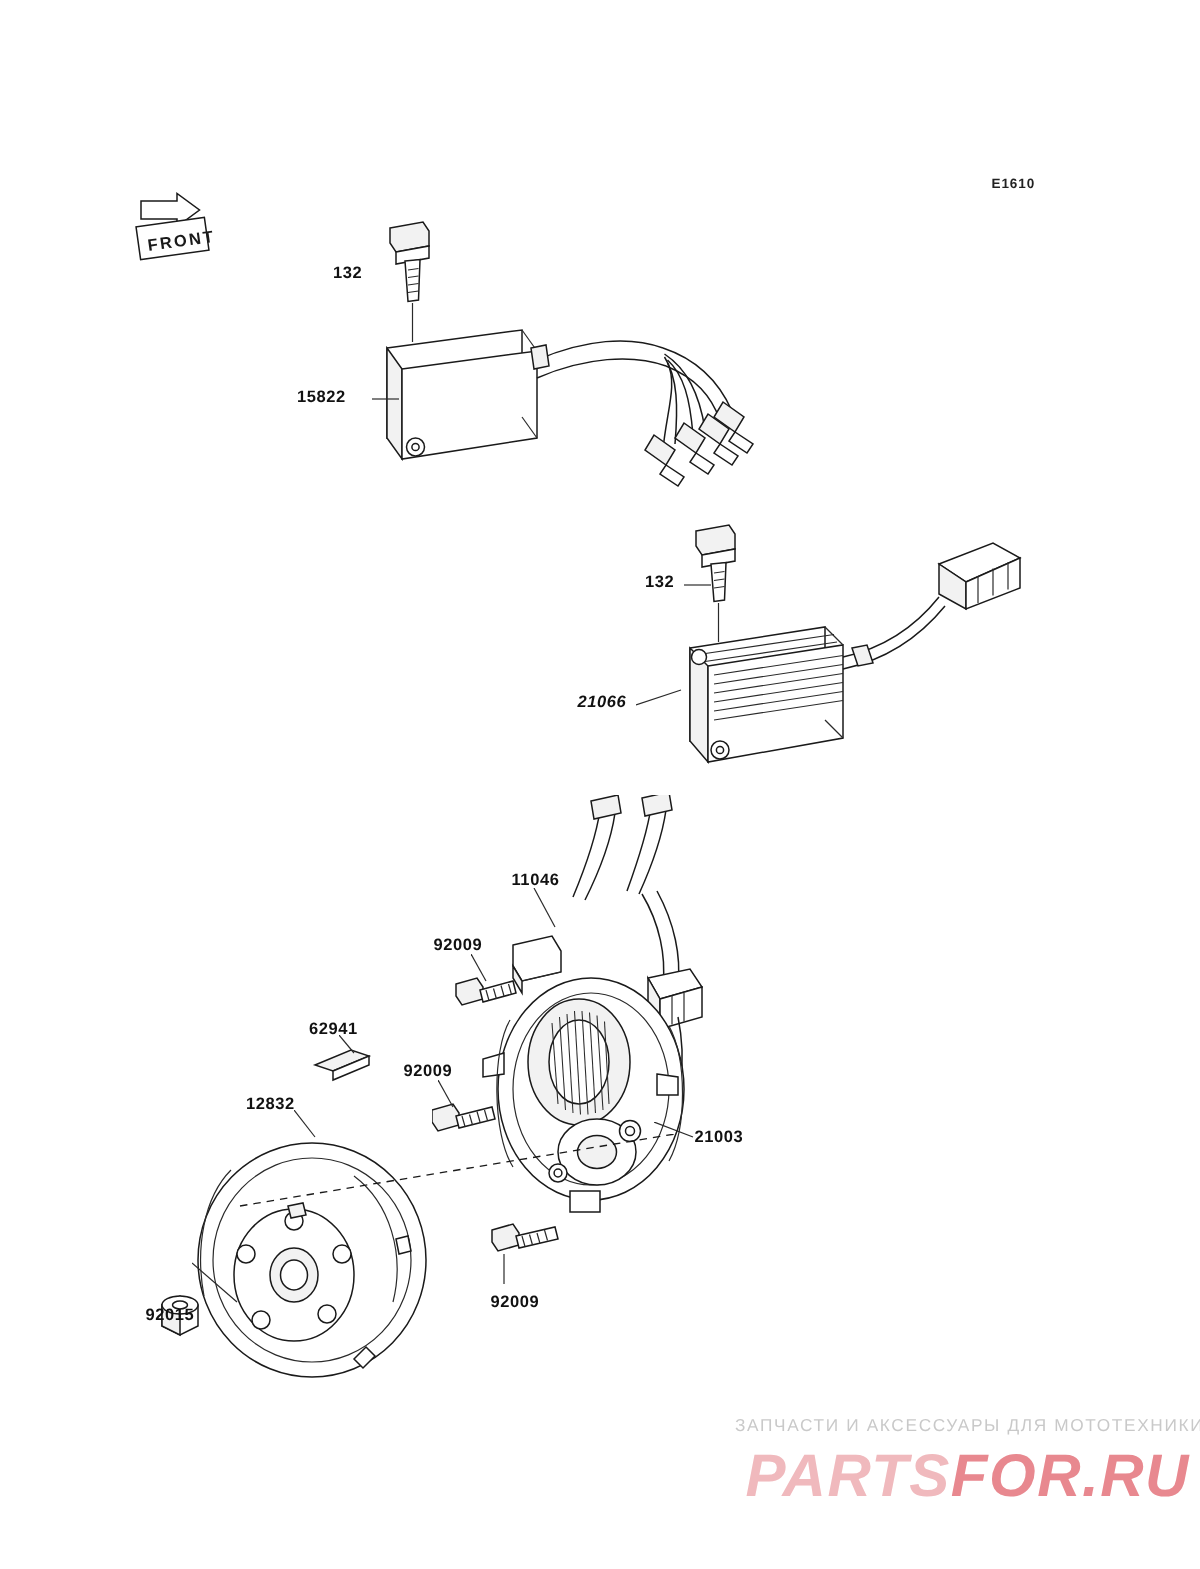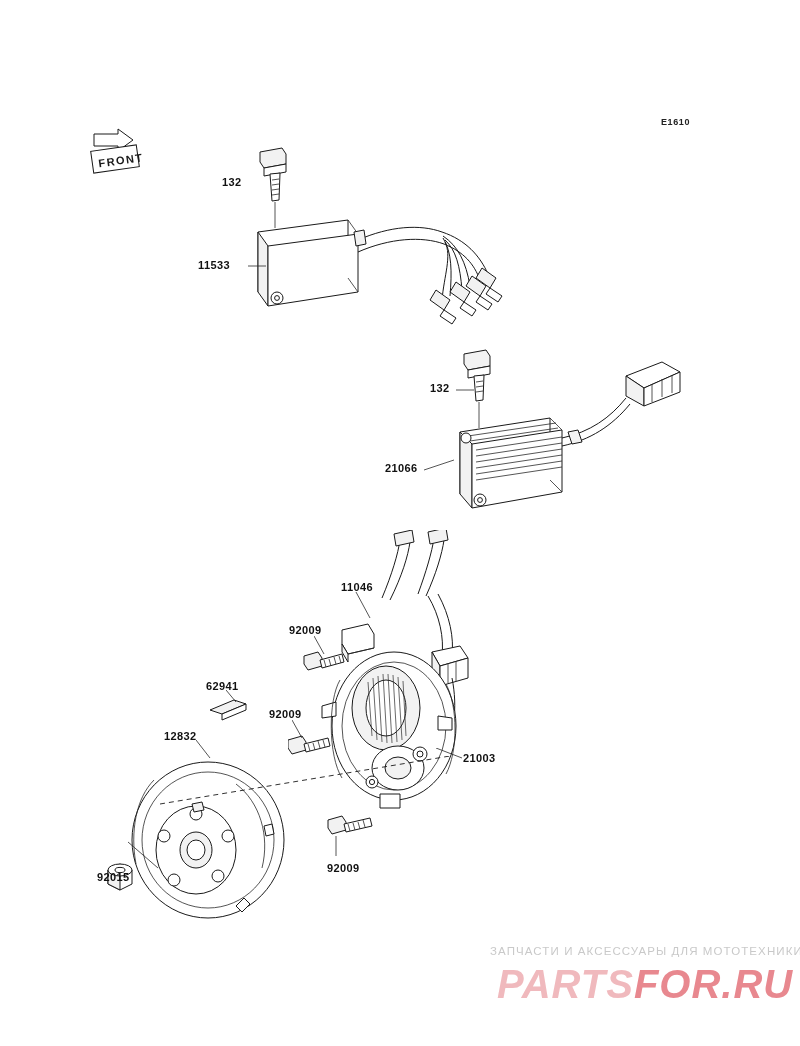--- a/index.html
+++ b/index.html
@@ -123,21 +123,21 @@
       <g>
         <path class="ln fillg" d="M206,150 L220,160 L214,170 L200,160 Z"></path>
         <path class="ln fillw" d="M214,170 L226,178 L222,184 L210,176 Z"></path>
       </g>
 
       <path class="ln fillg" d="M124,92 L134,90 L136,104 L126,106 Z"></path>
     </svg>
   </div>
 
   <div class="abs label" style="left:222px; top:176px;">132</div>
-  <div class="abs label" style="left:198px; top:259px;">11533</div>
+  <div class="abs label" style="left:198px; top:259px;">15822</div>
   <svg class="abs" style="left:248px; top:262px;" width="20" height="8">
     <line class="ln-thin" x1="0" y1="4" x2="18" y2="4"></line>
   </svg>
 
   <div class="abs" style="left:430px; top:340px;">
     <svg width="280" height="180" viewBox="0 0 280 180">
 
       <path class="ln fillg" d="M34,14 L56,10 L60,16 L60,26 L38,30 L34,24 Z"></path>
       <path class="ln fillw" d="M38,30 L60,26 L60,34 L38,38 Z"></path>
       <path class="ln fillw" d="M44,36 L54,35 L53,60 L46,61 Z"></path>
@@ -176,21 +176,21 @@
       <line class="ln-thin" x1="222" y1="44" x2="222" y2="62"></line>
       <line class="ln-thin" x1="232" y1="39" x2="232" y2="57"></line>
       <line class="ln-thin" x1="242" y1="35" x2="242" y2="53"></line>
     </svg>
   </div>
 
   <div class="abs label" style="left:430px; top:382px;">132</div>
   <svg class="abs" style="left:456px; top:386px;" width="20" height="8">
     <line class="ln-thin" x1="0" y1="4" x2="18" y2="4"></line>
   </svg>
-  <div class="abs label" style="left:385px; top:462px;">21066</div>
+  <div class="abs label" style="left:385px; top:462px;font-style:italic;">21066</div>
   <svg class="abs" style="left:424px; top:458px;" width="34" height="20">
     <line class="ln-thin" x1="0" y1="12" x2="30" y2="2"></line>
   </svg>
 
   <div class="abs" style="left:320px; top:530px;">
     <svg width="260" height="320" viewBox="0 0 260 320">
 
       <path class="ln" d="M62,68 C72,44 78,24 80,10"></path>
       <path class="ln" d="M70,70 C82,46 88,26 90,12"></path>
       <path class="ln" d="M98,64 C106,42 112,22 114,8"></path>

